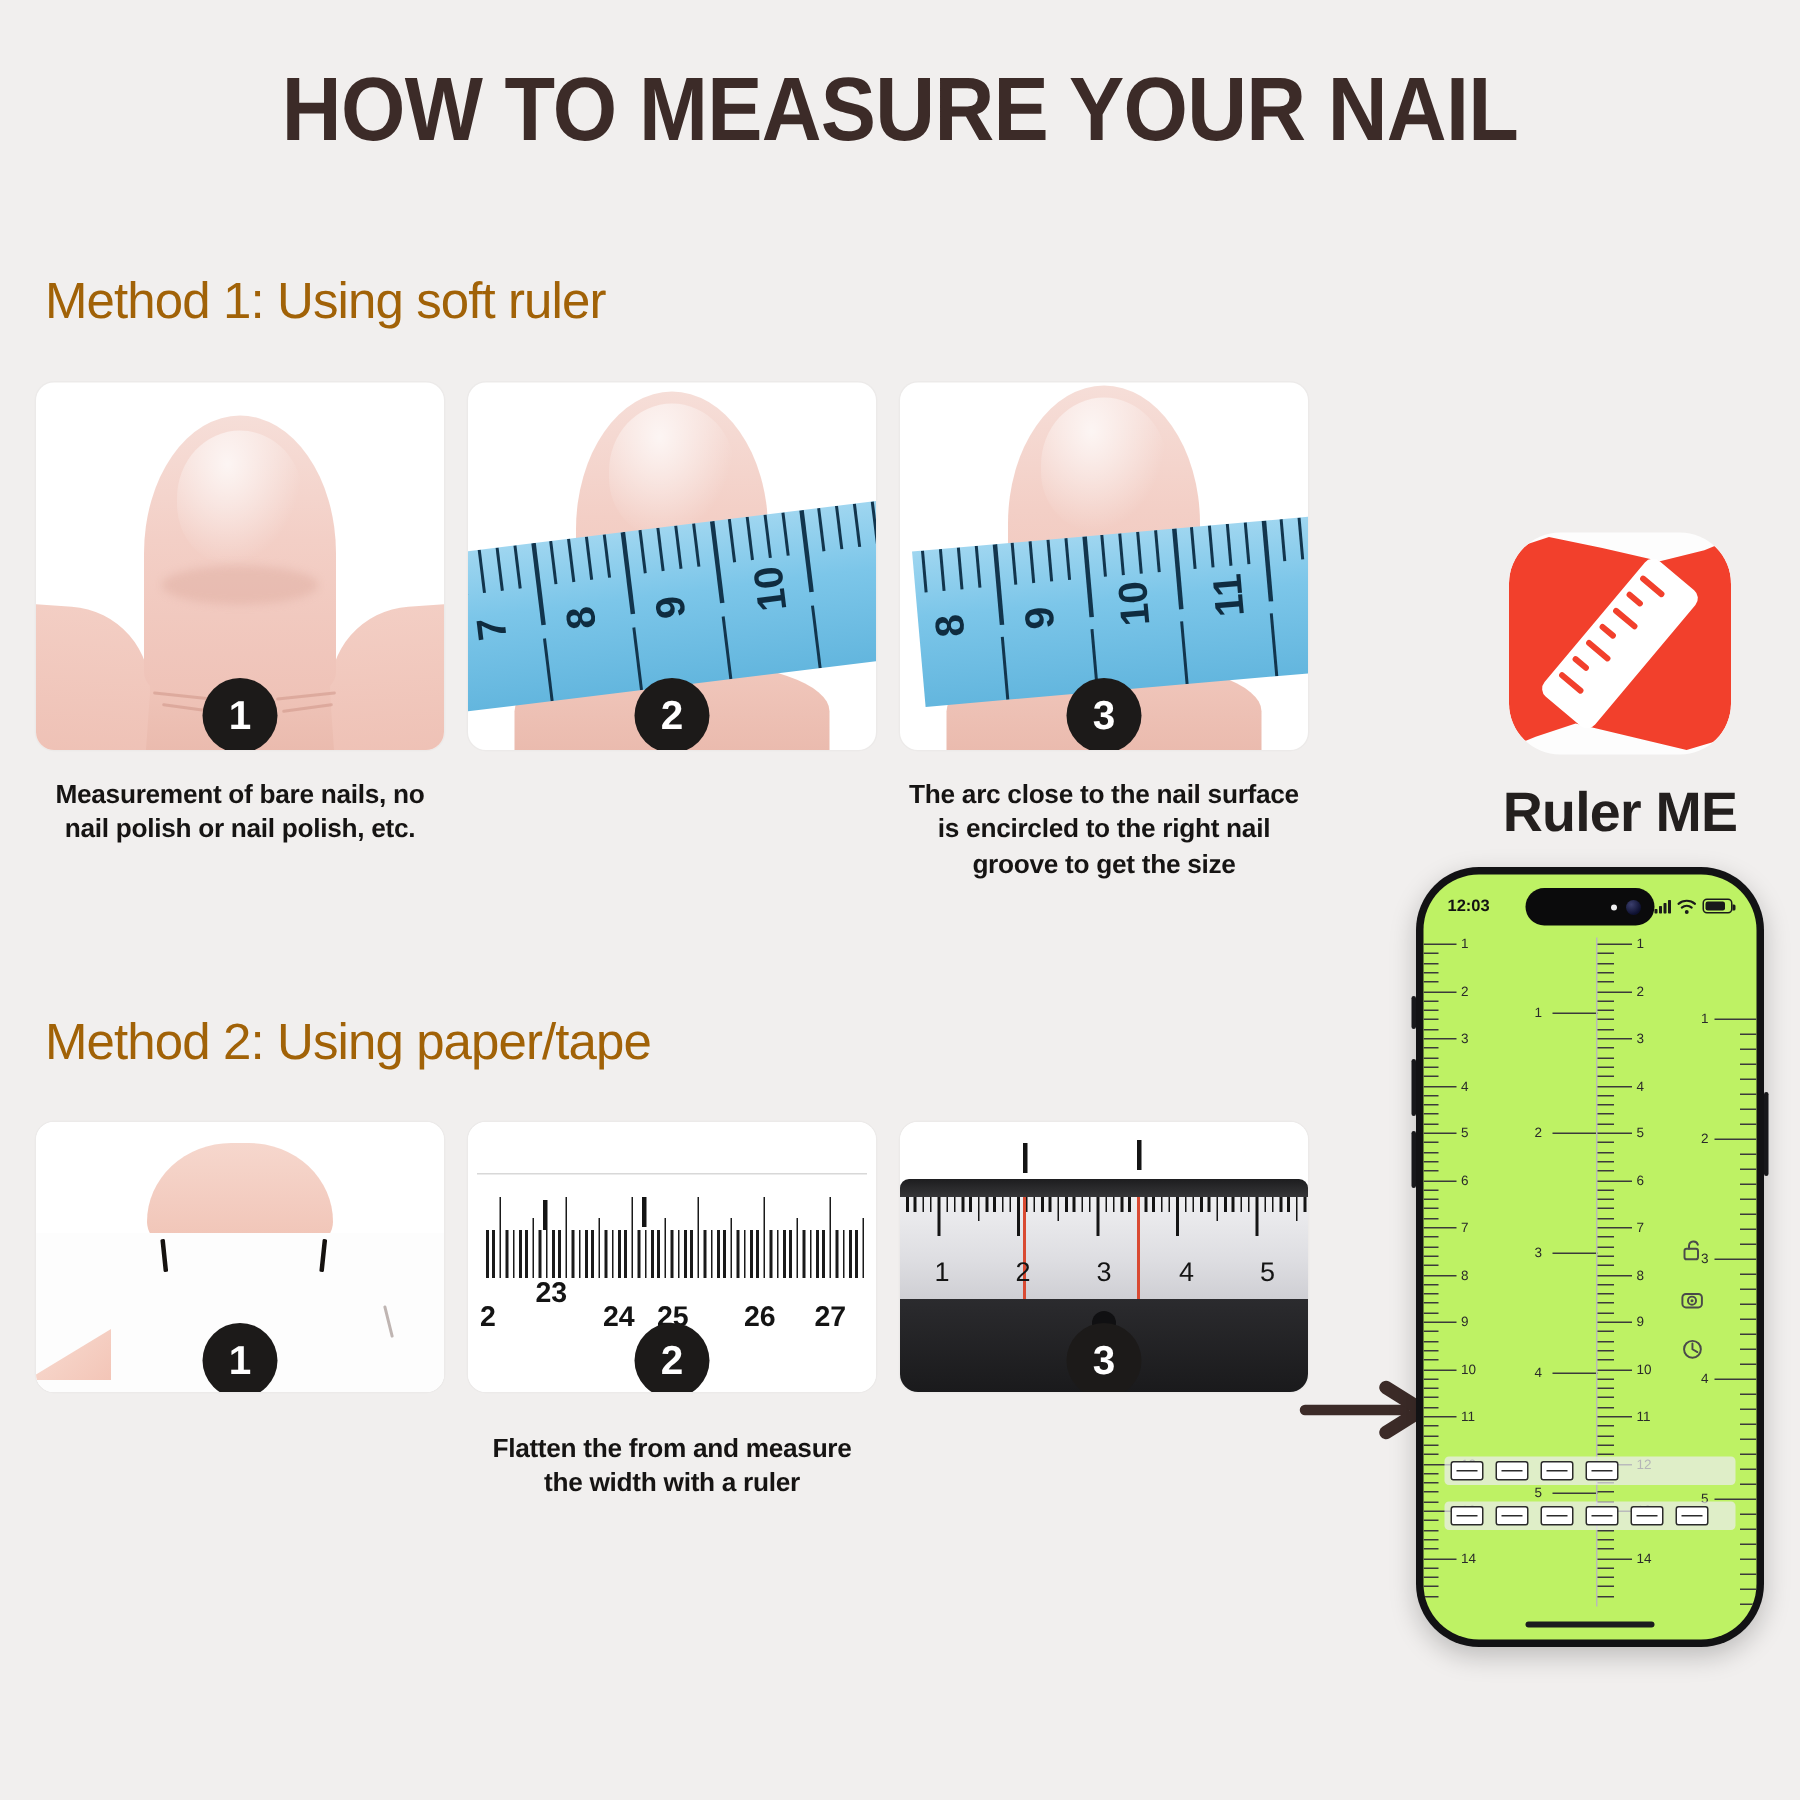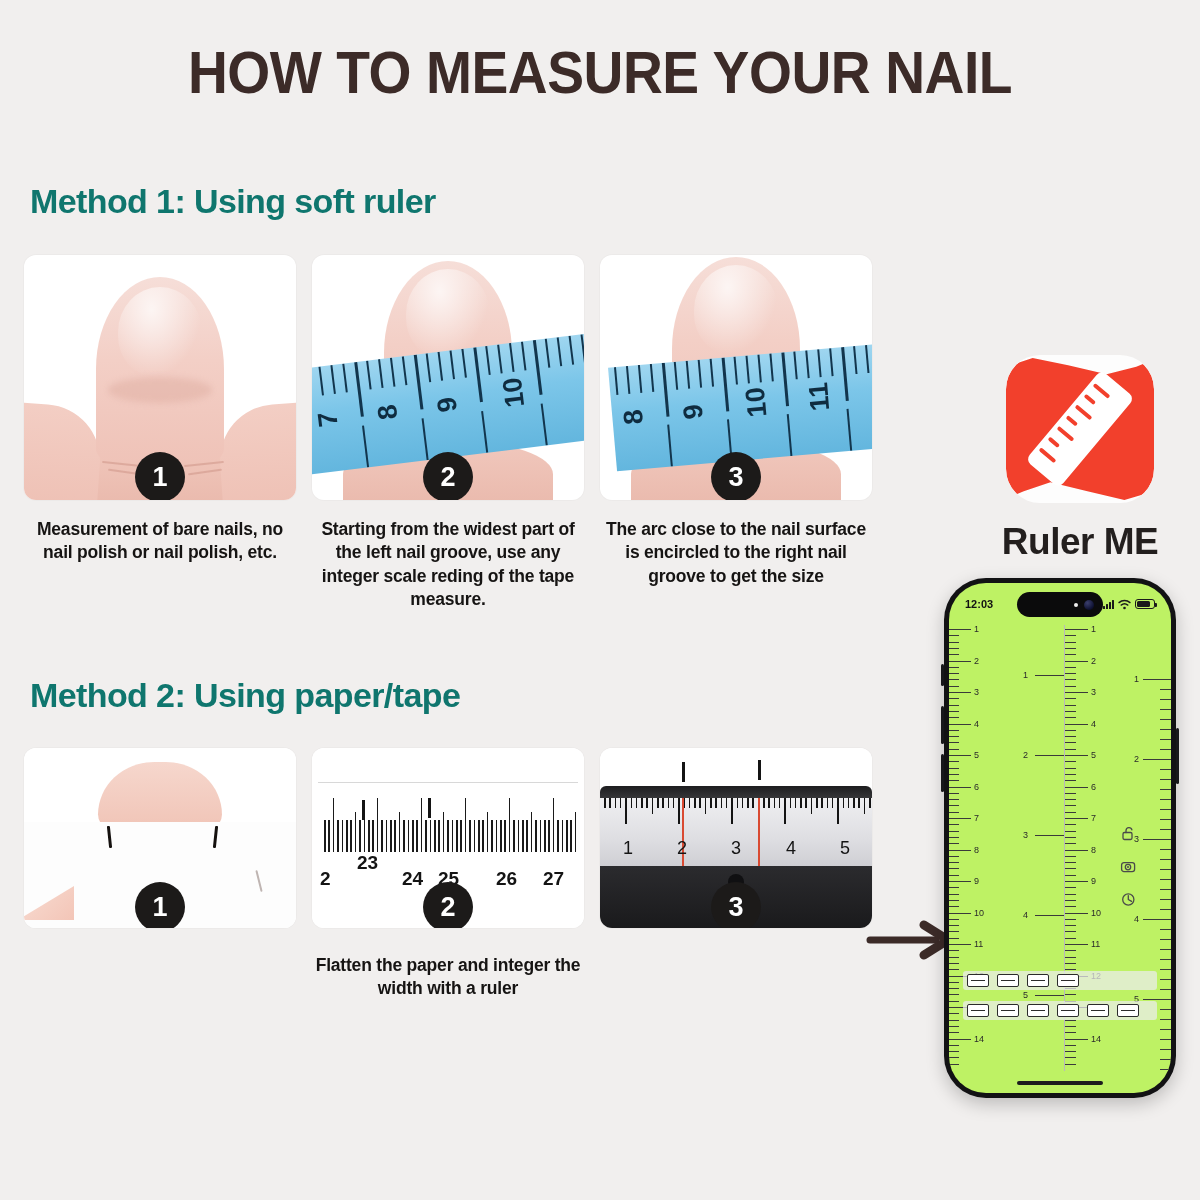--- a/index.html
+++ b/index.html
@@ -22,23 +22,23 @@
     font-size: 60px;
     letter-spacing: -0.5px;
     color: #3c2b28;
     transform: scaleX(0.92);
     white-space: nowrap;
   }
 
   
   .method-h {
     position: absolute;
-    font-weight: 700;
+    font-weight: 400;
     font-size: 34px;
-    color: #0f766e;
+    color: #a16207;
     letter-spacing: -0.6px;
     white-space: nowrap;
   }
   #m1 { top: 182px; left: 30px; }
   #m2 { top: 676px; left: 30px; }
 
   
   .row { position: absolute; display: flex; gap: 16px; }
   #row1 { top: 255px; left: 24px; width: 848px; }
   #row2 { top: 748px; left: 24px; width: 848px; }
@@ -394,21 +394,20 @@
           <div class="low" style="left:116px"></div>
           <div class="low" style="left:176px"></div>
           <div class="low" style="left:236px"></div>
           <div class="num" style="left:16px; top:38px">7</div>
           <div class="num" style="left:76px; top:38px">8</div>
           <div class="num" style="left:136px; top:38px">9</div>
           <div class="num" style="left:196px; top:34px">10</div>
         </div>
         <div class="badge">2</div>
       </div>
-      <div class="caption">Starting from the widest part of the left nail groove, use any integer scale reding of the tape measure.</div>
     </div>
 
     <div class="card-wrap">
       <div class="card">
         <div class="finger-scene">
           <div class="knuckle-base"></div>
           <div class="nail-body" style="top:2px;"></div>
           <div class="nail-gloss" style="top:10px;"></div>
         </div>
         <div class="tape" style="left:12px; top:100px; width:286px; height:104px; transform:rotate(-5deg);">
@@ -536,21 +535,21 @@
             </div>
           <div class="r-num" style="left:8px;  top:120px">2</div>
           <div class="r-num" style="left:45px; top:104px">23</div>
           <div class="r-num" style="left:90px; top:120px">24</div>
           <div class="r-num" style="left:126px;top:120px">25</div>
           <div class="r-num" style="left:184px;top:120px">26</div>
           <div class="r-num" style="left:231px;top:120px">27</div>
         </div>
         <div class="badge">2</div>
       </div>
-      <div class="caption">Flatten the paper and integer the width with a ruler</div>
+      <div class="caption">Flatten the from and measure the width with a ruler</div>
     </div>
 
     <div class="card-wrap">
       <div class="card">
         <div class="steel-scene">
           <div class="pencil-mark" style="left:82px; top:14px;"></div>
           <div class="pencil-mark" style="left:158px; top:12px;"></div>
           <div class="dev-top"></div>
           <div class="steel-body">
             <div id="steel-ticks">

